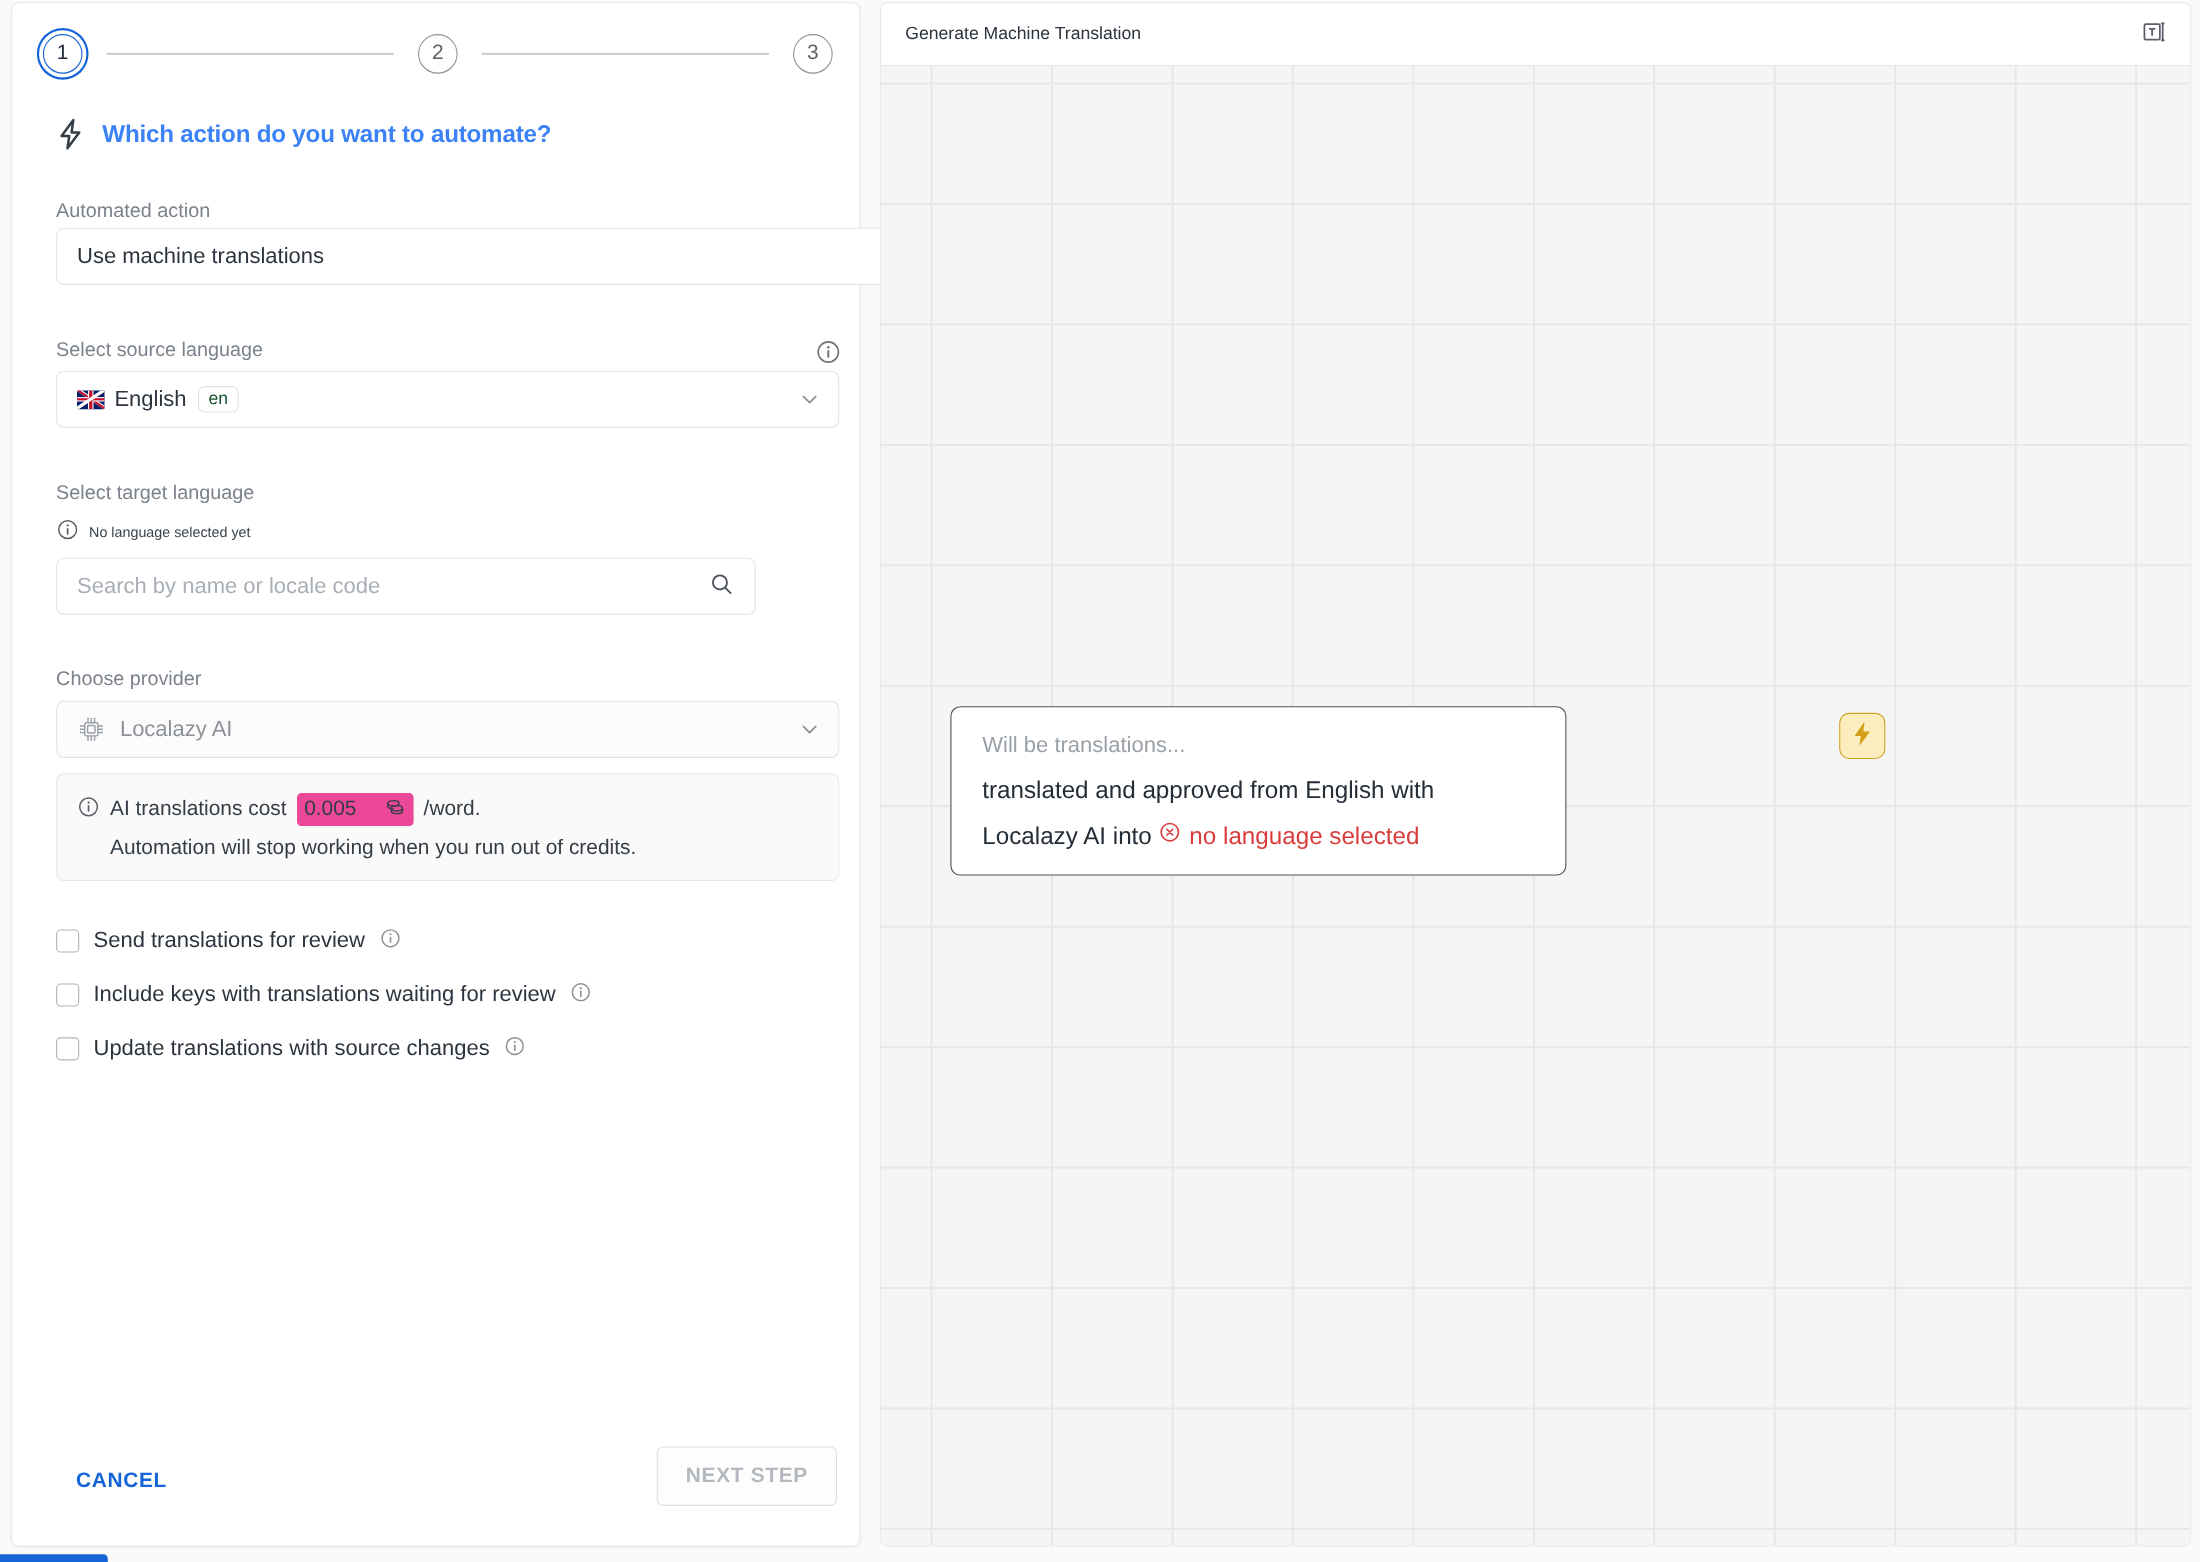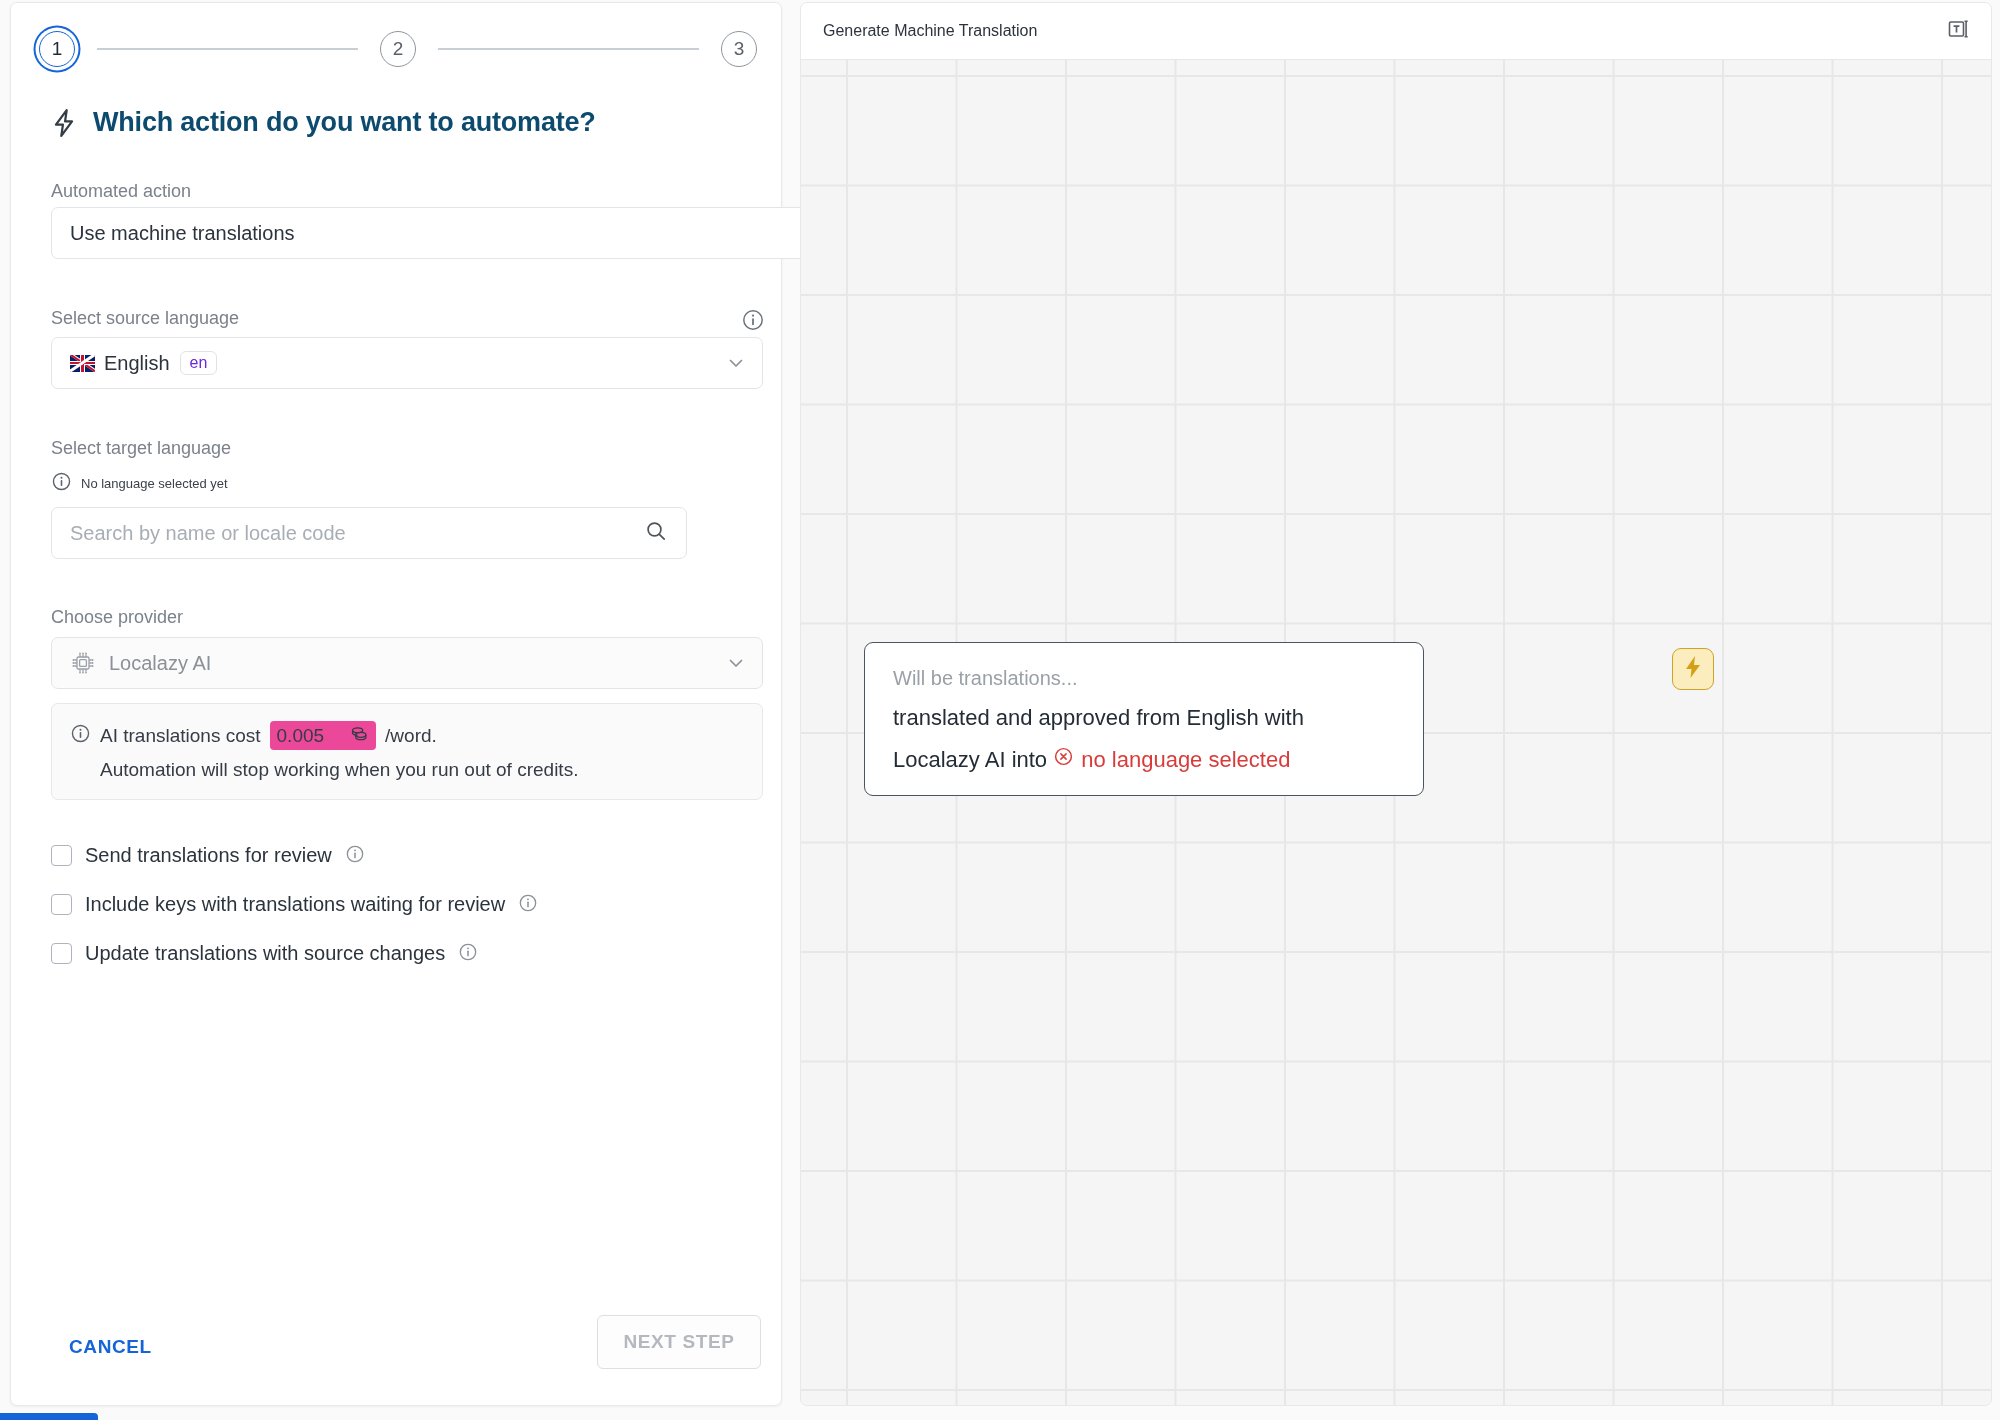--- a/index.html
+++ b/index.html
@@ -40,21 +40,21 @@
   }
   .step-line { flex: 1 1 auto; height: 1.6px; background: #c9ced4; margin: 0 22px; }
 
   
   .heading {
     position: absolute; left: 40px; top: 104px;
     display: flex; align-items: center; gap: 16px;
   }
   .bolt-icon { width: 26px; height: 30px; display: block; }
   .heading-text {
-    font-size: 27px; font-weight: 700; color: #0c4a6e; letter-spacing: -0.2px;
+    font-size: 22px; font-weight: 700; color: #3b82f6; letter-spacing: -0.2px;
   }
 
   
   .field-label {
     position: absolute; font-size: 18px; color: #7b828b; font-weight: 400;
   }
   .control {
     position: absolute;
     height: 52px;
     border: 1px solid #e2e5e8;
@@ -86,21 +86,21 @@
   }
   .flag .d1 { transform: rotate(34deg); }
   .flag .d2 { transform: rotate(-34deg); }
   .flag .cv { position: absolute; left: 0; top: 6.2px; width: 25px; height: 4.6px; background: #fff; }
   .flag .ch { position: absolute; left: 10.2px; top: 0; width: 4.6px; height: 17px; background: #fff; }
   .flag .cv2 { position: absolute; left: 0; top: 7.3px; width: 25px; height: 2.6px; background: #C8102E; }
   .flag .ch2 { position: absolute; left: 11.2px; top: 0; width: 2.6px; height: 17px; background: #C8102E; }
 
   .code-badge {
     margin-left: 10px; border: 1px solid #dfe3e7; border-radius: 6px;
-    padding: 2px 9px 3px; font-size: 16px; color: #6d28d9; line-height: 1.1;
+    padding: 2px 9px 3px; font-size: 16px; color: #14532d; line-height: 1.1;
   }
 
   .note-row {
     position: absolute; display: flex; align-items: center; gap: 9px;
     font-size: 13px; color: #3a424c;
   }
 
   .search-box {
     position: absolute; height: 52px;
     border: 1px solid #e2e5e8; border-radius: 7px; background: #fff;

